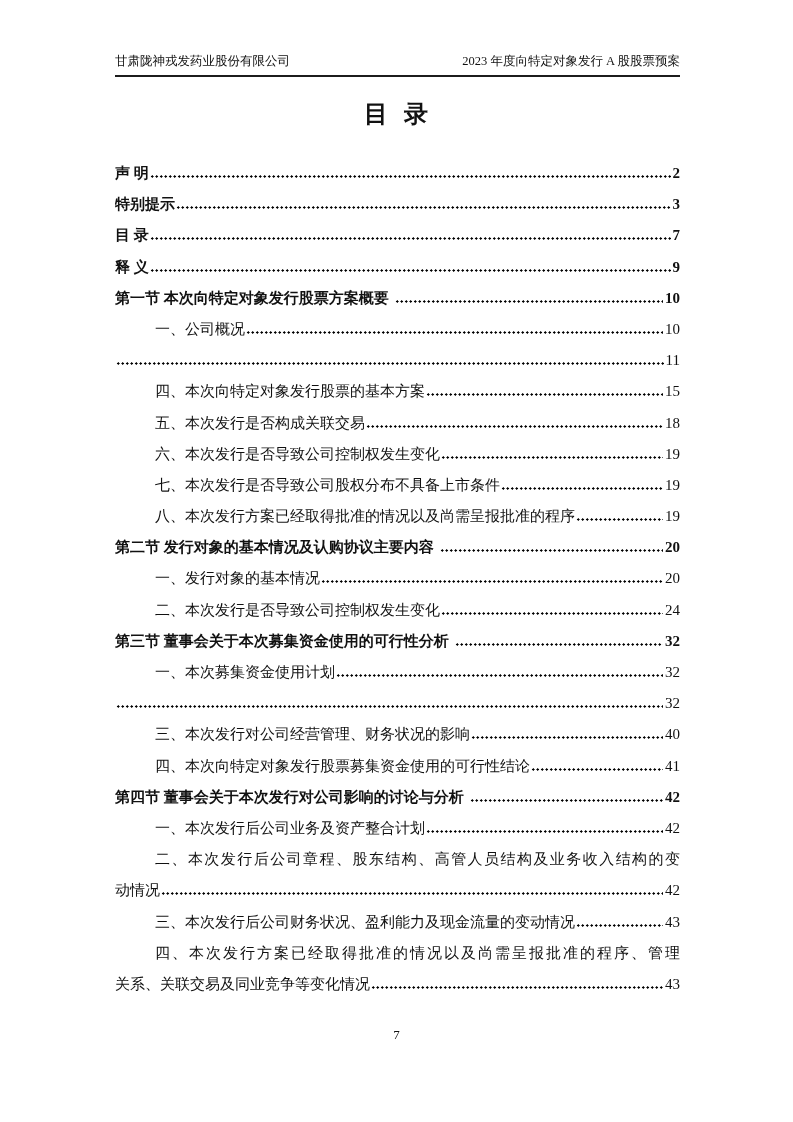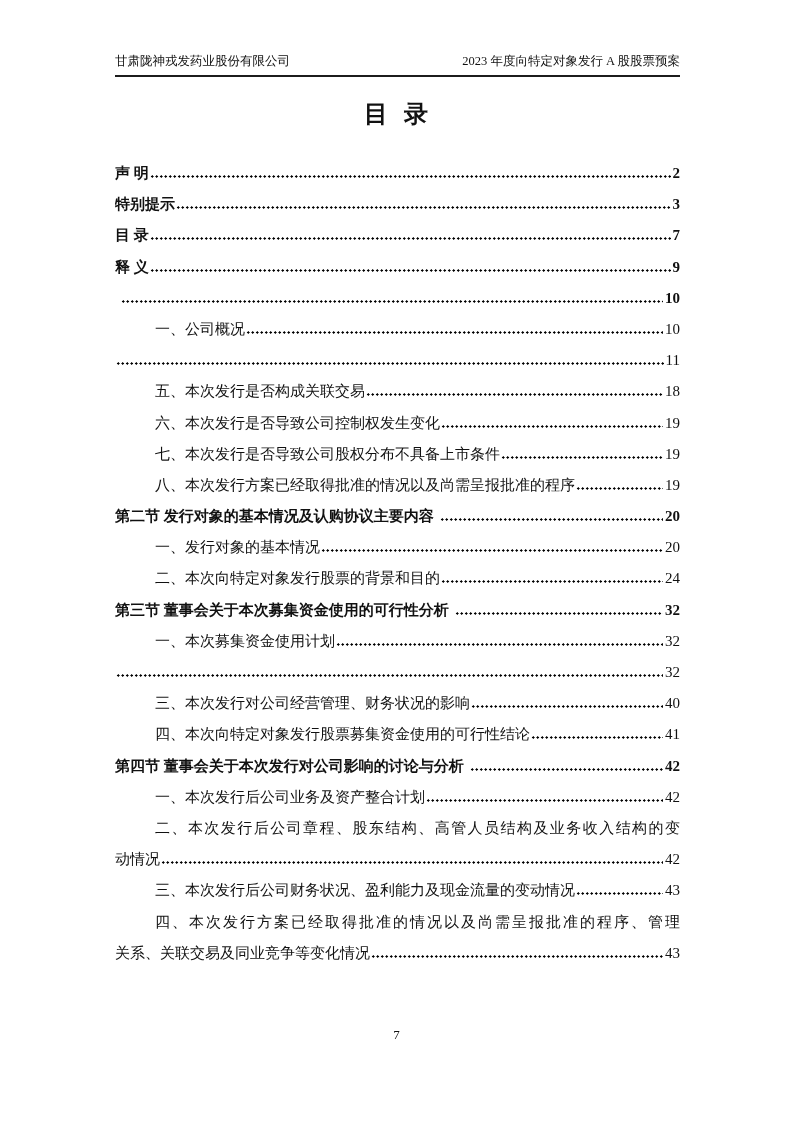--- a/index.html
+++ b/index.html
@@ -84,33 +84,39 @@
       <span class="toc-text">目 录</span>
       <span class="leader"></span>
       <span class="toc-page">7</span>
     </div>
       <div class="toc-row kind-front bold">
       <span class="toc-text">释 义</span>
       <span class="leader"></span>
       <span class="toc-page">9</span>
     </div>
       <div class="toc-row kind-section bold">
+      <span class="toc-text">第一节 本次向特定对象发行股票方案概要</span>
       <span class="leader"></span>
       <span class="toc-page">10</span>
     </div>
       <div class="toc-row kind-sub">
       <span class="toc-text">一、公司概况</span>
       <span class="leader"></span>
       <span class="toc-page">10</span>
     </div>
       <div class="toc-row kind-sub">
       <span class="leader"></span>
       <span class="toc-page">11</span>
     </div>
       <div class="toc-row kind-sub">
+      <span class="toc-text">四、本次向特定对象发行股票的基本方案</span>
+      <span class="leader"></span>
+      <span class="toc-page">15</span>
+    </div>
+      <div class="toc-row kind-sub">
       <span class="toc-text">五、本次发行是否构成关联交易</span>
       <span class="leader"></span>
       <span class="toc-page">18</span>
     </div>
       <div class="toc-row kind-sub">
       <span class="toc-text">六、本次发行是否导致公司控制权发生变化</span>
       <span class="leader"></span>
       <span class="toc-page">19</span>
     </div>
       <div class="toc-row kind-sub">
@@ -127,21 +133,21 @@
       <span class="toc-text">第二节 发行对象的基本情况及认购协议主要内容</span>
       <span class="leader"></span>
       <span class="toc-page">20</span>
     </div>
       <div class="toc-row kind-sub">
       <span class="toc-text">一、发行对象的基本情况</span>
       <span class="leader"></span>
       <span class="toc-page">20</span>
     </div>
       <div class="toc-row kind-sub">
-      <span class="toc-text">二、本次向特定对象发行股票的背景和目的</span>
+      <span class="toc-text">二、本次发行是否导致公司控制权发生变化</span>
       <span class="leader"></span>
       <span class="toc-page">24</span>
     </div>
       <div class="toc-row kind-section bold">
       <span class="toc-text">第三节 董事会关于本次募集资金使用的可行性分析</span>
       <span class="leader"></span>
       <span class="toc-page">32</span>
     </div>
       <div class="toc-row kind-sub">
       <span class="toc-text">一、本次募集资金使用计划</span>

